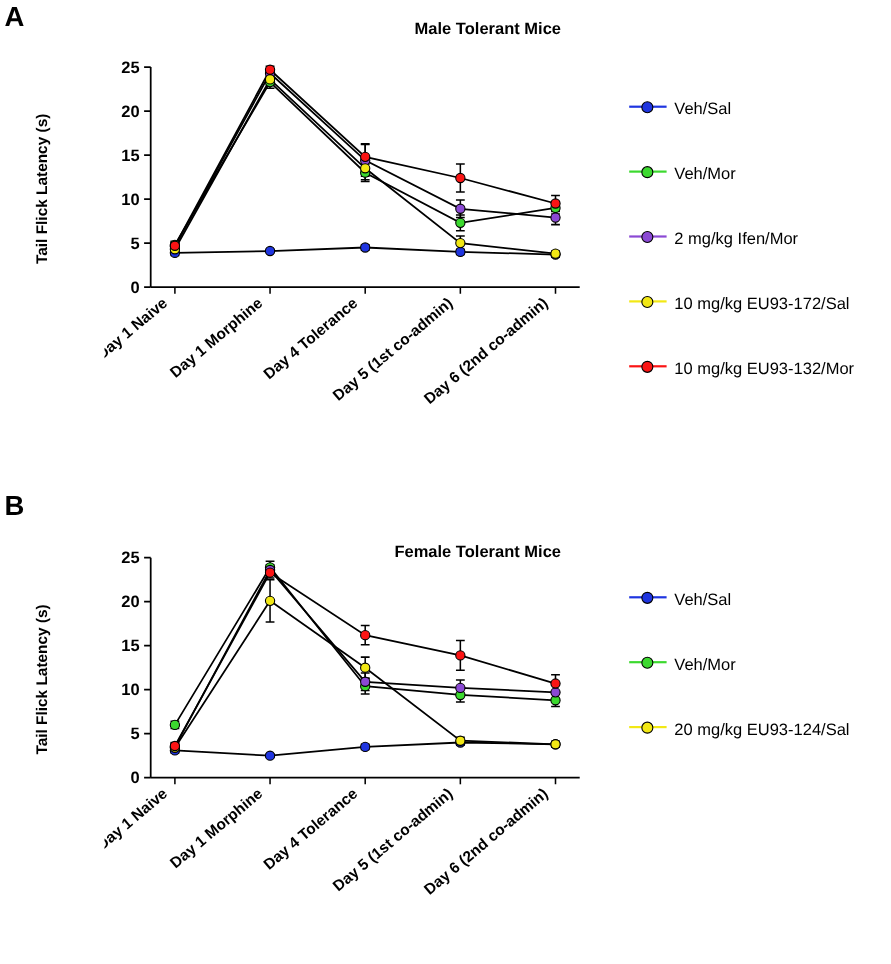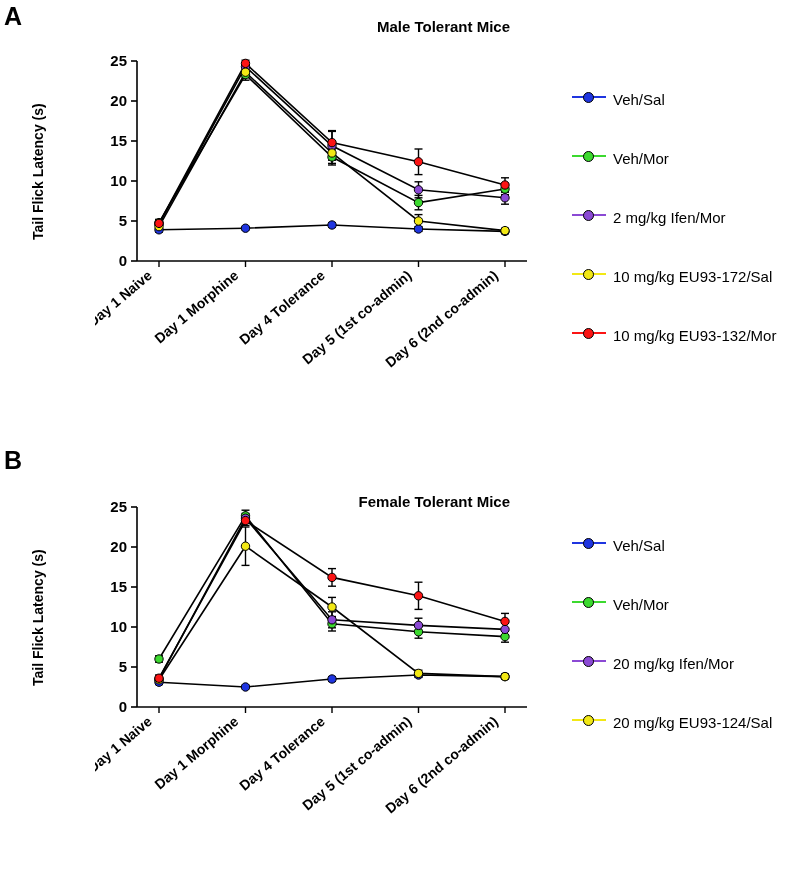--- a/index.html
+++ b/index.html
@@ -507,26 +507,19 @@
       </div>
       <div class="legend-row">
         <span class="legend-marker">
           <span class="lm-line" style="background: rgb(60, 217, 47);"></span>
           <span class="lm-dot" style="background: rgb(60, 217, 47);"></span>
         </span>
         <span class="legend-label">Veh/Mor</span>
       </div>
       <div class="legend-row">
         <span class="legend-marker">
-          <span class="lm-line" style="background: rgb(139, 73, 212);"></span>
-          <span class="lm-dot" style="background: rgb(139, 73, 212);"></span>
-        </span>
-        <span class="legend-label">20 mg/kg Ifen/Mor</span>
-      </div>
-      <div class="legend-row">
-        <span class="legend-marker">
           <span class="lm-line" style="background: rgb(242, 232, 21);"></span>
           <span class="lm-dot" style="background: rgb(242, 232, 21);"></span>
         </span>
         <span class="legend-label">20 mg/kg EU93-124/Sal</span>
       </div>
     </div>
 </div>
 
 </body></html>

